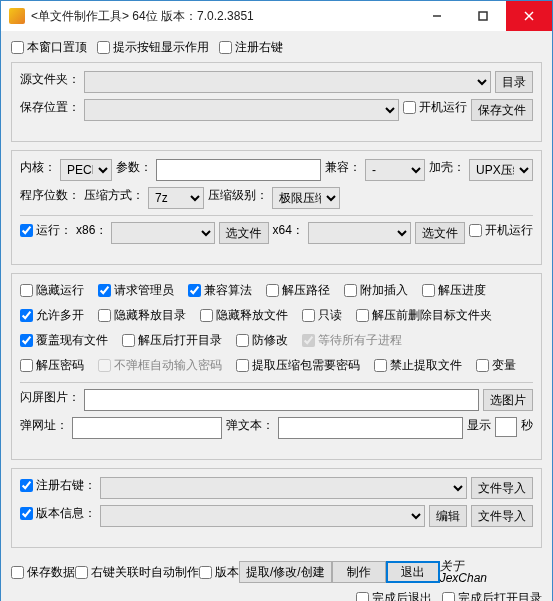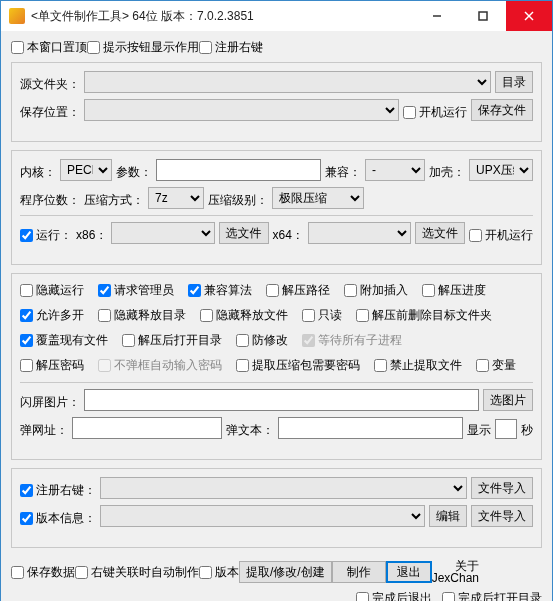--- a/index.html
+++ b/index.html
@@ -5,39 +5,39 @@
 * { box-sizing: border-box; font-family: "Microsoft YaHei", "SimSun", sans-serif; font-size: 12px; }
 body { margin: 0; background: #f0f0f0; width: 553px; }
 .window { width: 553px; background: #f0f0f0; border: 1px solid #3a88c8; }
 .titlebar { background: #fff; height: 30px; display: flex; align-items: center; padding: 0 0 0 8px; }
 .titlebar .icon { width: 16px; height: 16px; margin-right: 6px; background: linear-gradient(135deg,#f5c518,#e67e22); border-radius: 2px; }
 .titlebar .title { flex: 1; color: #222; }
 .titlebar .btn { width: 46px; height: 30px; display: flex; align-items: center; justify-content: center; color: #333; }
 .titlebar .btn.close { background: #e81123; color: #fff; }
 .titlebar .btn svg { width: 10px; height: 10px; stroke: currentColor; stroke-width: 1.5; fill: none; }
 .content { padding: 6px 10px 8px 10px; }
-.top-checks { display: flex; padding: 2px 0 6px 0; }
+.top-checks { display: flex; gap: 10px; padding: 2px 0 6px 0; }
 .group { border: 1px solid #c8c8c8; padding: 8px 8px; margin-bottom: 8px; background: #f0f0f0; }
-.row { display: flex; align-items: flex-end; gap: 4px; margin-bottom: 6px; min-height: 22px; }
+.row { display: flex; align-items: flex-start; gap: 4px; margin-bottom: 6px; min-height: 22px; }
 .row:last-child { margin-bottom: 12px; }
 label.ck { display: inline-flex; align-items: center; gap: 3px; white-space: nowrap; }
 label.ck input { margin: 0; }
 label.ck.disabled { color: #888; }
 .lbl { white-space: nowrap; }
 select { height: 22px; background: #e8e8e8; border: 1px solid #adadad; padding: 0 2px; }
 input.txt { height: 22px; border: 1px solid #848484; background: #fff; padding: 0 3px; }
 button.btn2 { height: 22px; border: 1px solid #adadad; background: #e1e1e1; padding: 0 6px; white-space: nowrap; }
 button.btn2.focus { border: 2px solid #0078d7; padding: 0 5px; }
 .flex1 { flex: 1; min-width: 0; }
 .sep-line { height: 1px; background: #c8c8c8; margin: 6px 0; }
 .check-grid { display: flex; flex-wrap: wrap; gap: 6px 14px; }
 .check-grid .row-inner { display: flex; flex-wrap: wrap; gap: 6px 14px; width: 100%; margin-bottom: 2px; }
 .bottom { display: flex; align-items: center; padding: 4px 0 2px 0; }
 .bottom-right { display: flex; align-items: center; gap: 10px; justify-content: flex-end; padding-top: 4px; }
-.about { font-family: "Brush Script MT", cursive; line-height: 1; text-align: right; font-size: 11px; }
+.about { font-family: "Brush Script MT", cursive; font-style: italic; line-height: 1; text-align: left; font-size: 11px; }
 .small-input { width: 22px; height: 20px; border: 1px solid #848484; text-align: center; }
 </style>
 </head>
 <body>
 
 <div class="window">
   <div class="titlebar">
     <div class="icon"></div>
     <div class="title">&lt;单文件制作工具&gt; 64位 版本：7.0.2.3851</div>
     <div class="btn">
@@ -101,21 +101,21 @@
         <span class="lbl">兼容：</span>
         <select style="width:60px"><option>-</option></select>
         <span class="lbl">加壳：</span>
         <select style="width:64px"><option>UPX压缩</option></select>
       </div>
       <div class="row">
         <span class="lbl">程序位数：</span>
         <span class="lbl">压缩方式：</span>
         <select style="width:56px"><option>7z</option></select>
         <span class="lbl">压缩级别：</span>
-        <select style="width:92px"><option>极限压缩</option></select>
+        <select style="width:68px"><option>极限压缩</option></select>
       </div>
       <div class="sep-line"></div>
       <div class="row">
         <label class="ck">
             <input type="checkbox" checked="" style="">
             <span>运行：</span>
           </label>
         <span class="lbl">x86：</span>
         <select style="width:108px"></select>
         <button class="btn2">选文件</button>
@@ -265,21 +265,21 @@
       <label class="ck">
           <input type="checkbox" style="">
           <span>右键关联时自动制作</span>
         </label>
       <label class="ck">
           <input type="checkbox" style="">
           <span>版本</span>
         </label>
       <button class="btn2">提取/修改/创建</button>
       <button class="btn2" style="width:54px">制作</button>
-      <button class="btn2 focus" style="width:46px">退出</button>
+      <button class="btn2 focus" style="width:54px">退出</button>
       <div class="about">
         <div>关于</div>
         <div>JexChan</div>
       </div>
     </div>
     <div class="bottom-right">
       <label class="ck">
           <input type="checkbox" style="">
           <span>完成后退出</span>
         </label>

